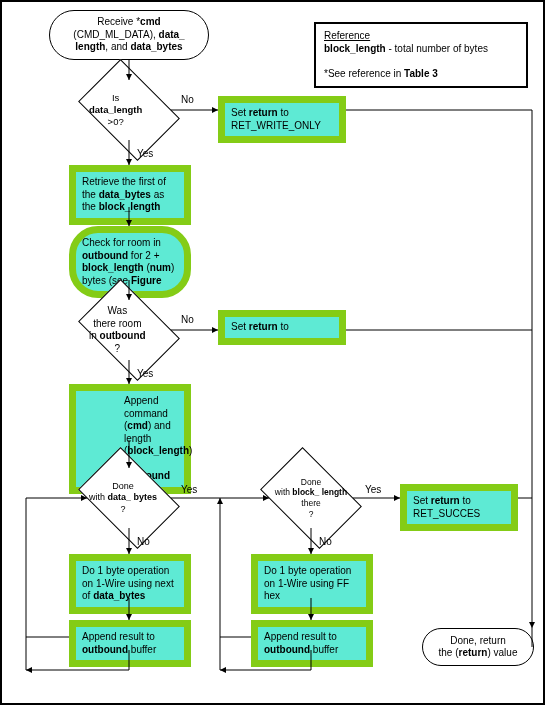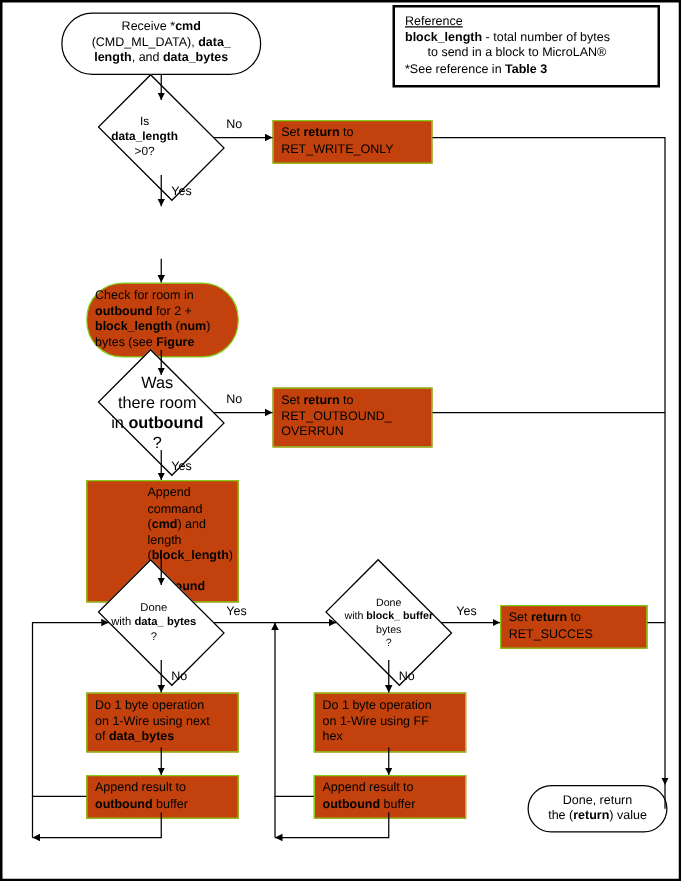--- a/index.html
+++ b/index.html
@@ -12,22 +12,22 @@
   }
   .frame {
     position: relative;
     width: 545px;
     height: 705px;
     border: 2px solid #000;
     background: #fff;
   }
   .box {
     position: absolute;
-    border: 1px solid #84cc16;
-    background: #c2410c;
+    border: 7px solid #84cc16;
+    background: #5eead4;
     padding: 4px 6px;
   }
   .terminator {
     position: absolute;
     border: 1px solid #000;
     border-radius: 999px;
     background: #fff;
     padding: 4px 8px;
     text-align: center;
     display: flex;
@@ -70,24 +70,24 @@
     width: 545px;
     height: 705px;
     pointer-events: none;
   }
 </style>
 </head>
 <body>
 
 <div class="frame">
 
-  <div class="refbox" style="left:312px; top:2px; width:214px;">
+  <div class="refbox" style="left:312px; top:20px; width:214px;">
     <span class="u">Reference</span><br>
     <b>block_length</b><span> - total number of bytes</span><br>
-    <span style="display:inline-block; padding-left:18px;">to send in a block to MicroLAN®</span><br>
+    <br>
     <span>*See reference in </span><b>Table 3</b>
   </div>
 
   <div class="terminator" style="left:47px; top:8px; width:160px; height:50px;">
     <div>
       <span>Receive *</span><b>cmd</b><br>
       <span>(CMD_ML_DATA), </span><b>data_</b><br>
       <b>length</b><span>, and </span><b>data_bytes</b>
     </div>
   </div>
@@ -103,45 +103,49 @@
     </div>
   </div>
   <div class="tag" style="left:179px; top:92px;">No</div>
   <div class="tag" style="left:135px; top:146px;">Yes</div>
 
   <div class="box" style="left:216px; top:94px; width:128px;">
     <span>Set </span><b>return</b><span> to</span><br>
     <span>RET_WRITE_ONLY</span>
   </div>
 
+  <div class="box" style="left:67px; top:163px; width:122px;">
+    <span>Retrieve the first of</span><br>
+    <span>the </span><b>data_bytes</b><span> as</span><br>
+    <span>the </span><b>block_length</b>
+  </div>
 
   <div class="box" style="left:67px; top:224px; width:122px;border-radius:29px;">
     <span>Check for room in</span><br>
     <b>outbound</b><span> for 2 +</span><br>
     <b>block_length</b><span> (</span><b>num</b><span>)</span><br>
     <span>bytes  (see </span><b>Figure</b>
   </div>
 
   <div class="diamond-wrap" style="left:85px; top:298px; width:84px; height:60px;">
     <div class="diamond"></div>
     <div class="diamond-label">
-      <div style="font-size:13px;">
+      <div style="font-size:10px;">
         <span>Was</span><br>
         <span>there room</span><br>
         <span>in </span><b>outbound</b><br>
         <span>?</span>
       </div>
     </div>
   </div>
   <div class="tag" style="left:179px; top:312px;">No</div>
   <div class="tag" style="left:135px; top:366px;">Yes</div>
 
   <div class="box" style="left:216px; top:308px; width:128px;">
     <span>Set </span><b>return</b><span> to</span><br>
-    <span>RET_OUTBOUND_ OVERRUN</span>
   </div>
 
   <div class="box" style="left:67px; top:382px; width:122px;padding-left:48px;">
     <span>Append command</span><br>
     <span>(</span><b>cmd</b><span>) and length</span><br>
     <span>(</span><b>block_length</b><span>) to</span><br>
     <b>outbound</b>
   </div>
 
   <div class="diamond-wrap" style="left:85px; top:466px; width:84px; height:60px;">
@@ -166,21 +170,21 @@
   <div class="box" style="left:67px; top:618px; width:122px;">
     <span>Append result to</span><br>
     <b>outbound</b><span> buffer</span>
   </div>
 
   <div class="diamond-wrap" style="left:267px; top:466px; width:84px; height:60px;">
     <div class="diamond"></div>
     <div class="diamond-label">
       <div style="font-size:8.5px;">
         <span>Done</span><br>
-        <span>with </span><b>block_ buffer</b><span> bytes</span><br>
+        <span>with </span><b>block_ length</b><span> there</span><br>
         <span>?</span>
       </div>
     </div>
   </div>
   <div class="tag" style="left:363px; top:482px;">Yes</div>
   <div class="tag" style="left:317px; top:534px;">No</div>
 
   <div class="box" style="left:249px; top:552px; width:122px;">
     <span>Do 1 byte operation</span><br>
     <span>on 1-Wire using FF</span><br>

